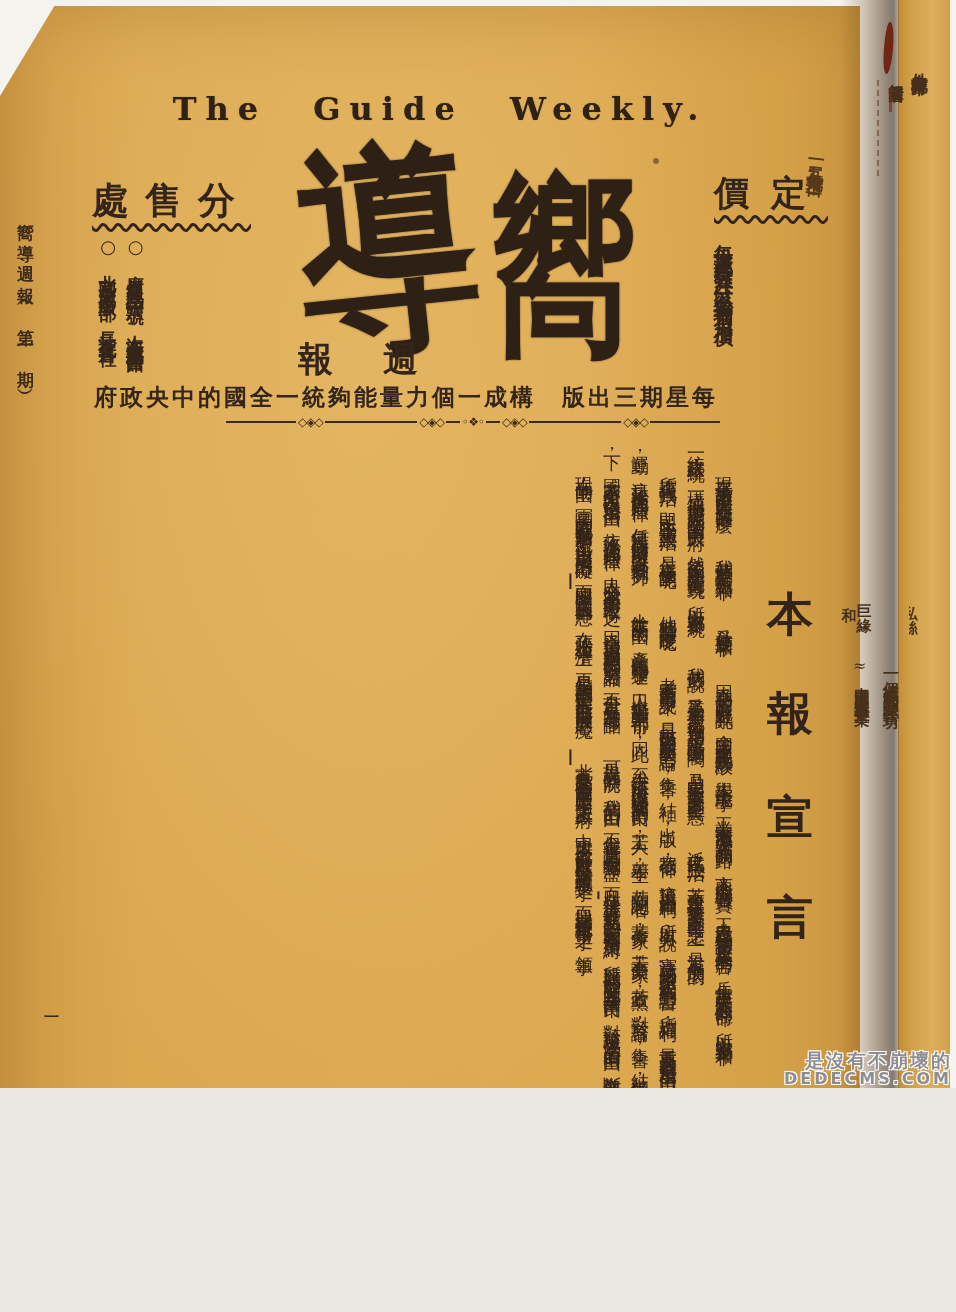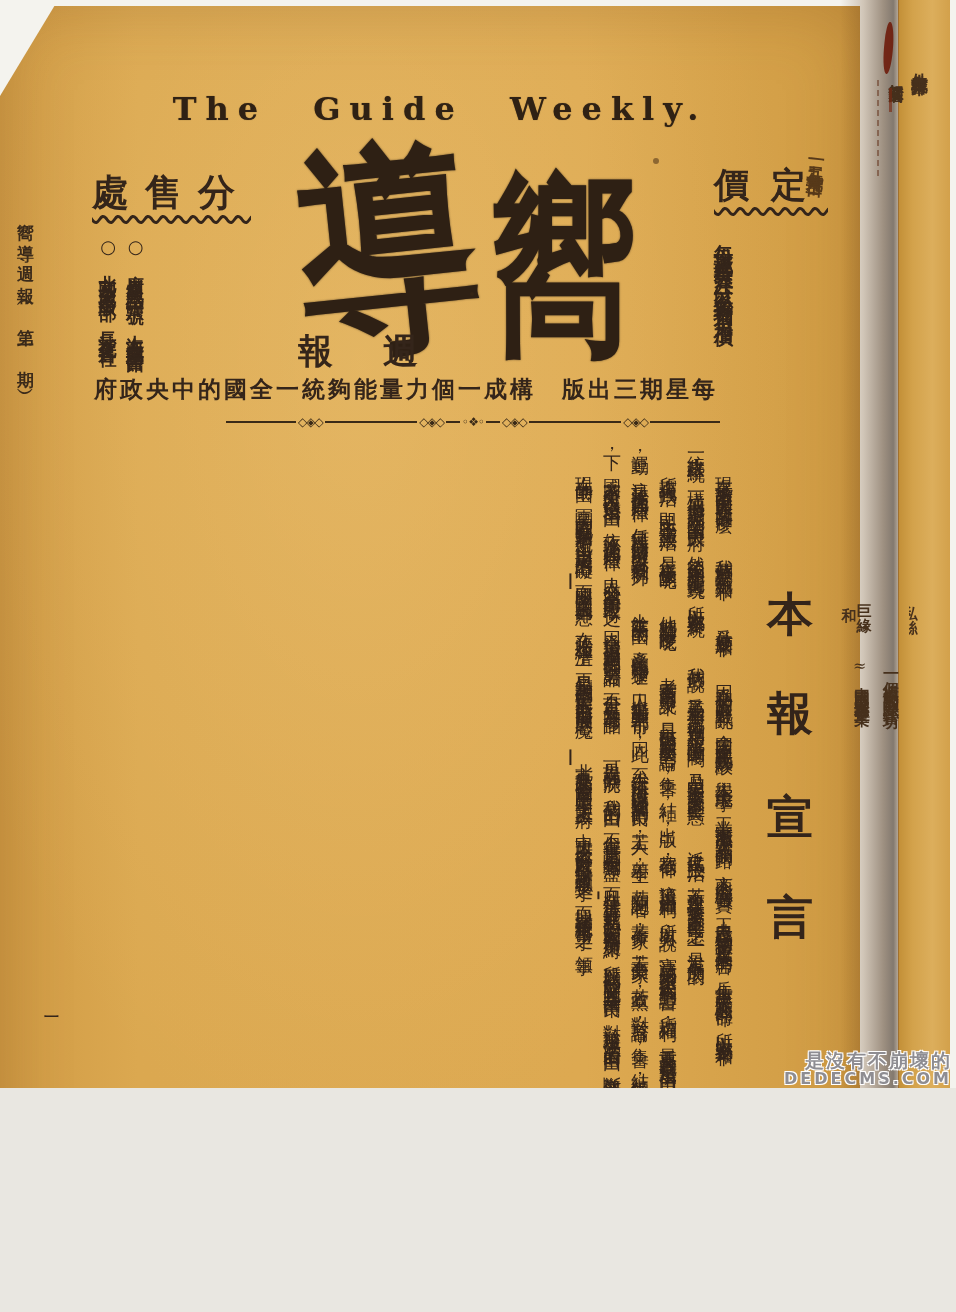--- a/index.html
+++ b/index.html
@@ -22,21 +22,21 @@
   .corner-tl{position:absolute;left:0;top:0;width:58px;height:96px;background:#f4f3ee;
     clip-path:polygon(0 0,100% 0,0 100%);z-index:4;}
   .corner-bl{position:absolute;left:0;top:1244px;width:36px;height:52px;background:#f4f3ee;
     clip-path:polygon(0 0,0 100%,100% 100%);z-index:4;}
   .bottom-white{position:absolute;left:0;top:1291px;width:956px;height:21px;background:#f4f3ee;z-index:4;}
   .bottom-dark{position:absolute;left:468px;top:1297px;width:488px;height:15px;background:#17120d;z-index:4;}
   .spot{position:absolute;border-radius:50%;background:rgba(74,48,22,.55);z-index:3;}
   
   .ink{color:#34251a;z-index:3;position:absolute;}
   .vtext{writing-mode:vertical-rl;text-orientation:upright;}
-  .rtl{direction:rtl;unicode-bidi:bidi-override;white-space:nowrap;}
+  .rtl{direction:rtl;unicode-bidi:bidi-override;white-space:nowrap;margin-top:8px;}
   
   .english-title{left:150px;top:90px;width:580px;text-align:center;font-weight:700;
     font-size:32px;letter-spacing:9px;word-spacing:26px;color:#2f2114;
     text-shadow:0 0 1px rgba(47,33,20,.6);}
   .mast{font-weight:700;line-height:1;color:#2e2014;text-shadow:0 0 2px rgba(46,32,20,.75);}
   .mast-xiang{left:492px;top:168px;font-size:178px;transform:scale(.82,1.1);transform-origin:top left;}
   .mast-dao{left:288px;top:150px;font-size:188px;transform:rotate(-6deg) scale(.95,1.14);transform-origin:top left;}
   .subtitle{left:318px;top:328px;width:150px;font-size:35px;font-weight:700;letter-spacing:50px;}
   .pub-line{left:102px;top:374px;width:616px;text-align:center;font-size:23px;letter-spacing:3px;font-weight:600;}
   .divider{left:226px;top:416px;width:494px;display:flex;align-items:center;color:#3a2a17;z-index:3;position:absolute;}

